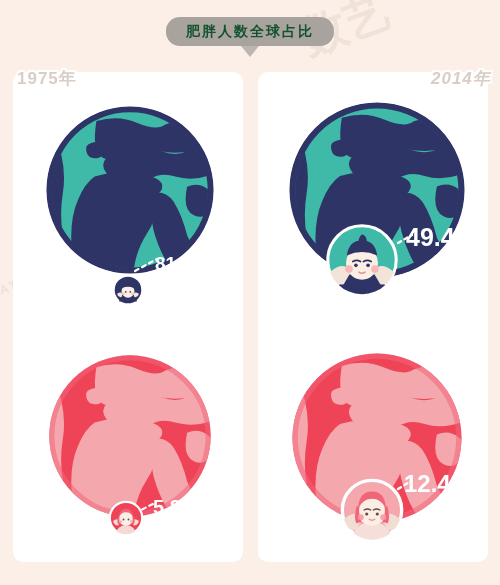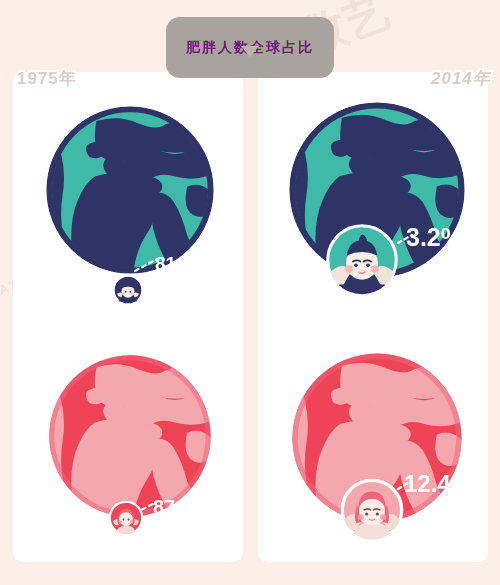--- a/index.html
+++ b/index.html
@@ -15,23 +15,23 @@
   .wm{position:absolute;color:#e9d8ce;opacity:.55;font-weight:700;
       pointer-events:none;user-select:none;white-space:nowrap;}
   .wm1{left:300px;top:-6px;font-size:46px;transform:rotate(-20deg);}
   .wm2{left:-14px;top:280px;font-size:13px;letter-spacing:2px;transform:rotate(-20deg);}
   .wm3{left:330px;top:470px;font-size:34px;transform:rotate(-20deg);}
   .wm4{left:120px;top:400px;font-size:30px;transform:rotate(-20deg);opacity:.32;}
 
   
   .title-pill{
     position:absolute;left:50%;top:17px;transform:translateX(-50%);
-    background:#a9a39d;color:#701a75;
+    background:#a9a39d;color:#14532d;
     font-size:14px;font-weight:700;letter-spacing:2px;
-    padding:22px 20px;border-radius:14px;line-height:1.2;
+    padding:6px 20px;border-radius:14px;line-height:1.2;
     white-space:nowrap;
   }
   .title-arrow{
     position:absolute;left:50%;top:46px;transform:translateX(-50%);
     width:0;height:0;border-left:9px solid transparent;
     border-right:9px solid transparent;border-top:11px solid #bdb6b0;
   }
 
   
   .panel{position:absolute;top:72px;height:490px;background:#ffffff;border-radius:10px;}
@@ -152,21 +152,21 @@
         <path d="M176 56 q14 -4 22 6 l0 18 q-16 4 -24 -6 q-6 -10 2 -18 z"></path>
         <circle cx="158" cy="70" r="2.6"></circle>
         <circle cx="170" cy="78" r="2"></circle>
         <path d="M150 178 q12 6 16 20 q2 10 -8 10 q-12 -2 -14 -16 q-2 -12 6 -14 z"></path>
       </g>
     </svg>
   </div>
   <svg class="conn" style="left:396px;top:232px;" width="20" height="14" viewBox="0 0 20 14">
     <path d="M2 11 L16 3" stroke="#ffffff" stroke-width="2.4" fill="none" stroke-linecap="round" stroke-dasharray="3.5 4"></path>
   </svg>
-  <div class="pct pct-light" style="left:406px;top:225px;font-size:25px;">3.2%</div>
+  <div class="pct pct-light" style="left:406px;top:225px;font-size:25px;">49.4%</div>
   <div class="badge" style="left:324px;top:222px;width:76px;height:76px;">
     <svg width="76" height="76" viewBox="0 0 100 100" aria-hidden="true">
       <circle cx="50" cy="50" r="45" fill="#3fb9a8" stroke="#ffffff" stroke-width="4"></circle>
       <clipPath id="clipAv2">
           <circle cx="50" cy="50" r="45"></circle>
         </clipPath>
       <g clip-path="url(#clipAv2)">
         <path d="M16 100 q2 -34 34 -34 q32 0 34 34 z" fill="#2e3566"></path>
         <path d="M10 64 q12 -10 22 -4 q4 3 2 8 l-8 14 q-14 2 -18 -10 q-2 -6 2 -8z" fill="#f2e4d8"></path>
         <path d="M90 64 q-12 -10 -22 -4 q-4 3 -2 8 l8 14 q14 2 18 -10 q2 -6 -2 -8z" fill="#f2e4d8"></path>
@@ -205,21 +205,21 @@
         <circle cx="158" cy="70" r="2.6"></circle>
         <circle cx="170" cy="78" r="2"></circle>
         <path d="M150 178 q12 6 16 20 q2 10 -8 10 q-12 -2 -14 -16 q-2 -12 6 -14 z"></path>
       </g>
       <circle cx="100" cy="100" r="93" fill="none" stroke="#f2647a" stroke-width="6" opacity=".55"></circle>
     </svg>
   </div>
   <svg class="conn" style="left:133px;top:500px;" width="26" height="16" viewBox="0 0 26 16">
     <path d="M2 13 L22 3" stroke="#ffffff" stroke-width="2.2" fill="none" stroke-linecap="round" stroke-dasharray="4 4"></path>
   </svg>
-  <div class="pct pct-light" style="left:153px;top:497px;font-size:20px;">87.3%</div>
+  <div class="pct pct-light" style="left:153px;top:497px;font-size:20px;">5.8%</div>
   <div class="badge" style="left:108px;top:500px;width:36px;height:36px;">
     <svg width="36" height="36" viewBox="0 0 100 100" aria-hidden="true">
       <circle cx="50" cy="50" r="45" fill="#ef4458" stroke="#ffffff" stroke-width="6"></circle>
       <clipPath id="clipAv3">
           <circle cx="50" cy="50" r="45"></circle>
         </clipPath>
       <g clip-path="url(#clipAv3)">
         <path d="M20 100 q4 -30 30 -30 q26 0 30 30 z" fill="#f6d9d6"></path>
         <path d="M14 58 q10 -8 18 -2 l-2 14 q-12 2 -16 -12z" fill="#f2ddd2"></path>
         <path d="M86 58 q-10 -8 -18 -2 l2 14 q12 2 16 -12z" fill="#f2ddd2"></path>

